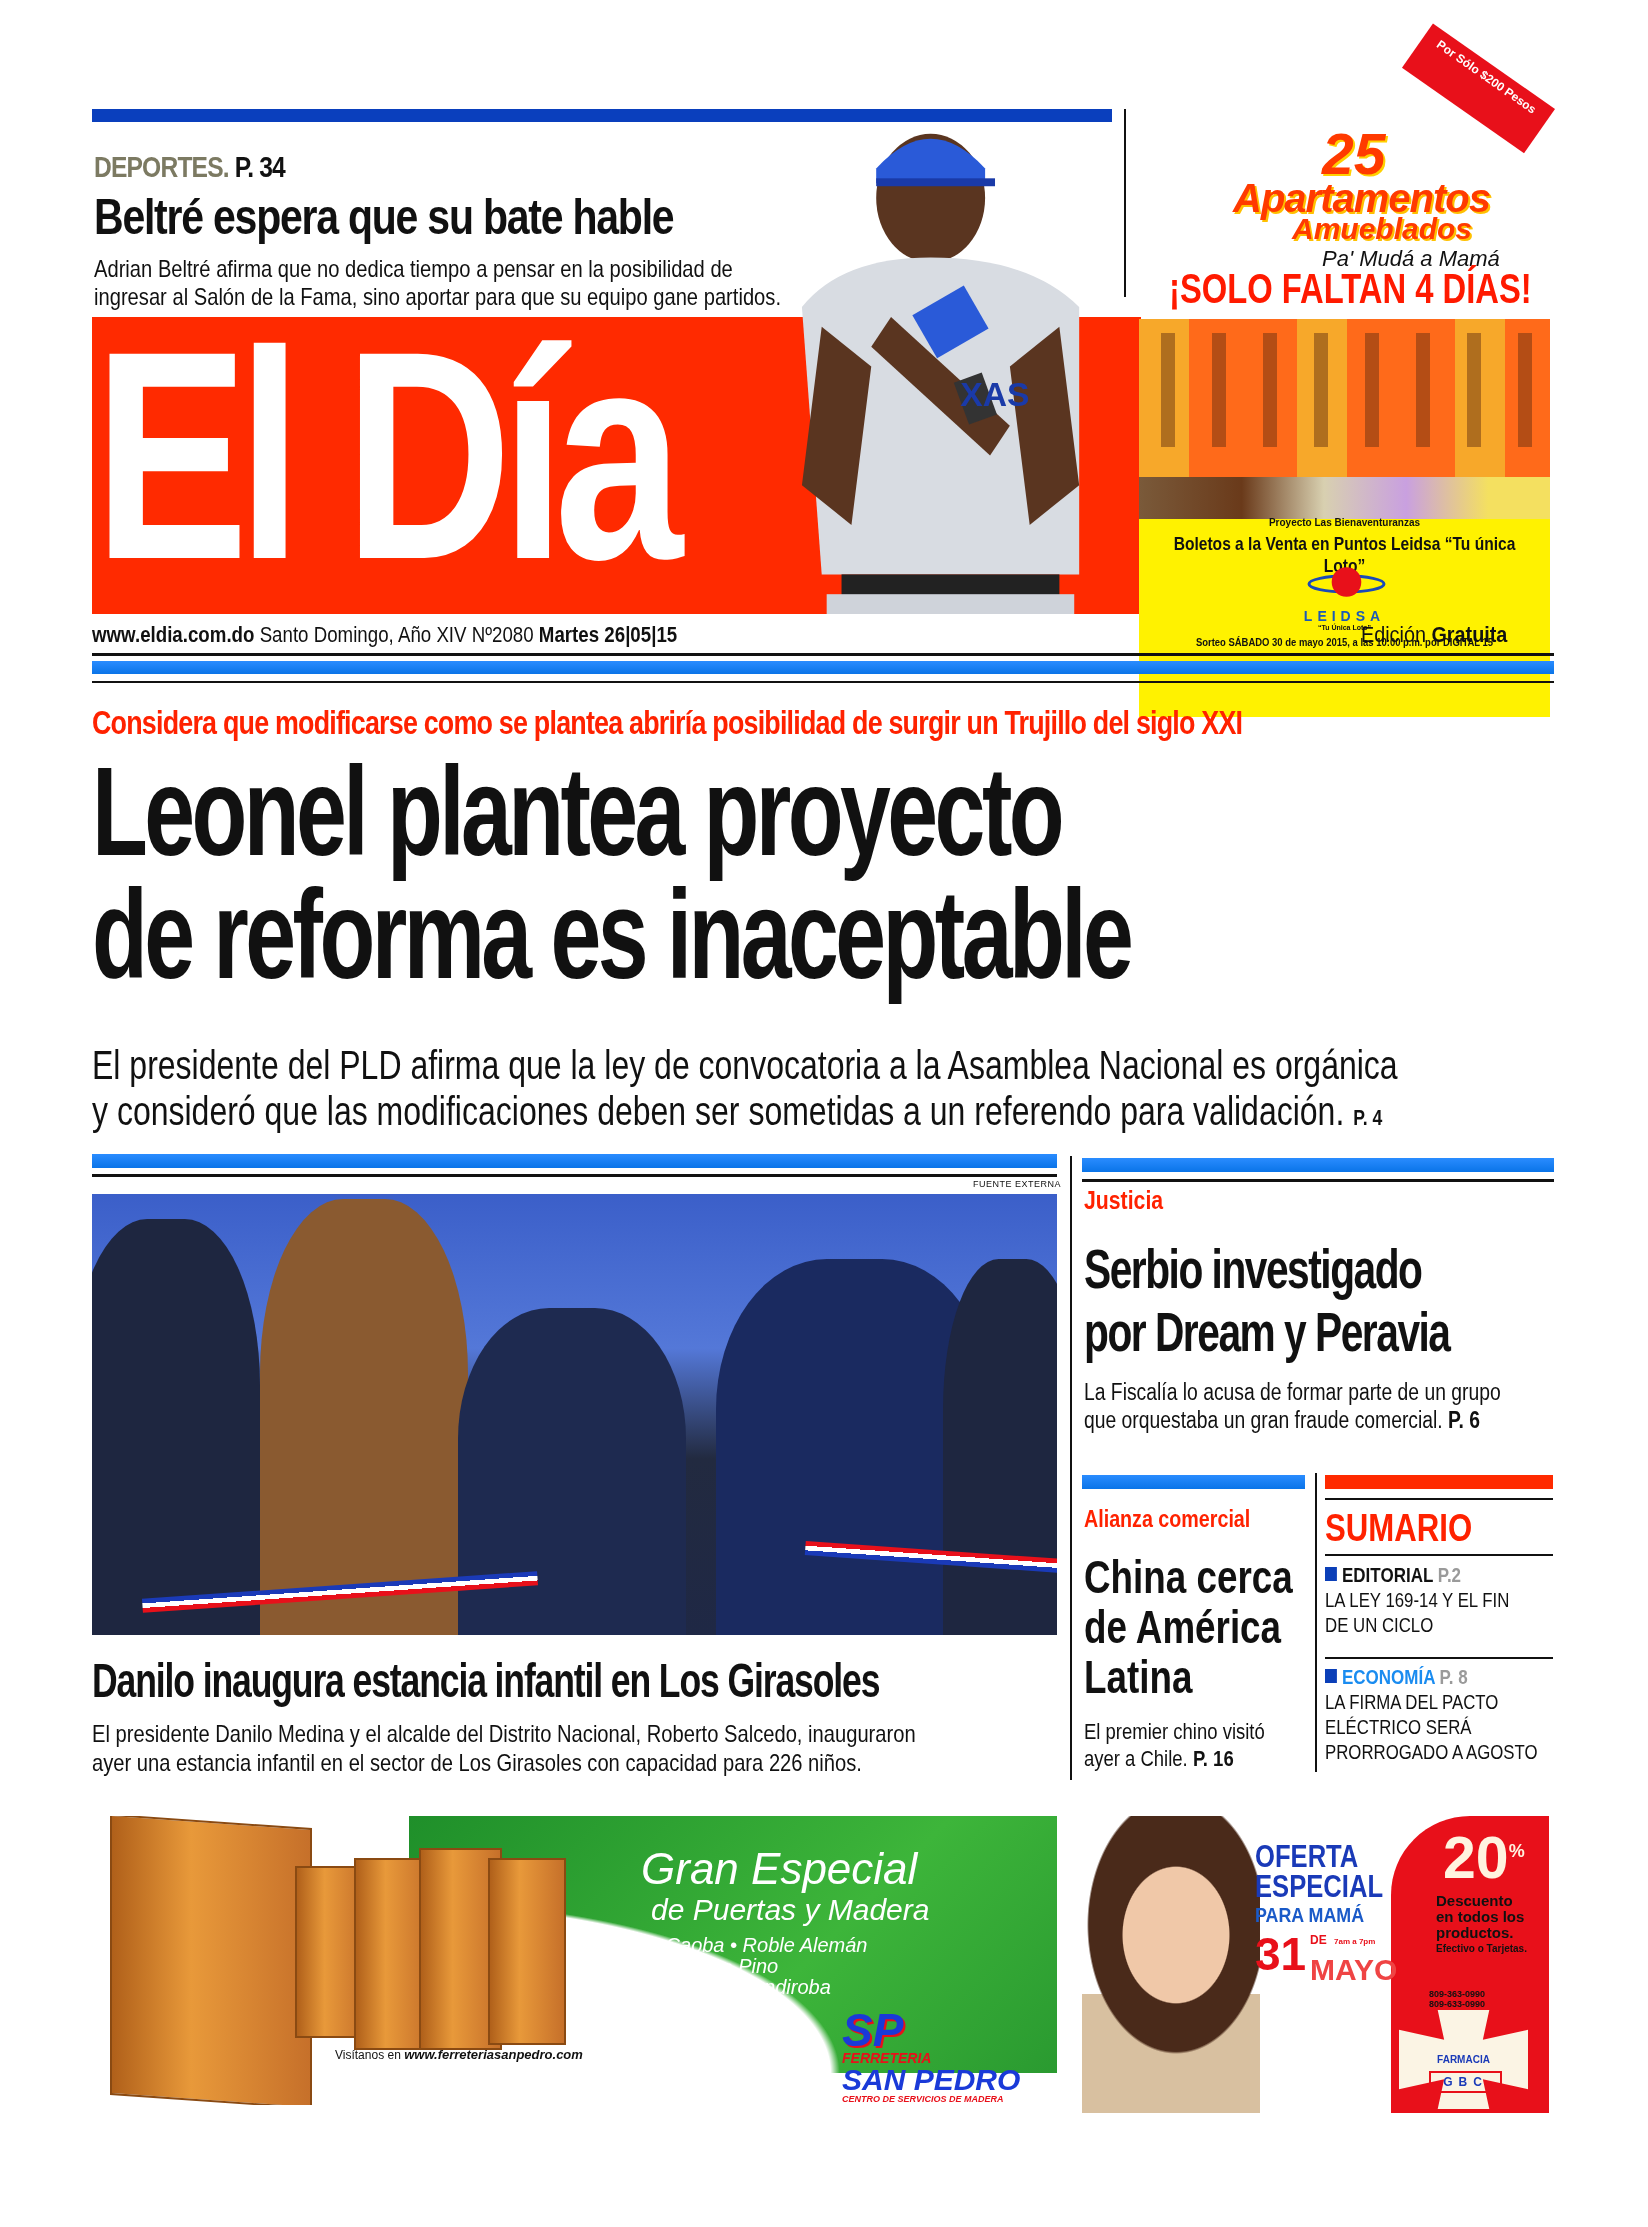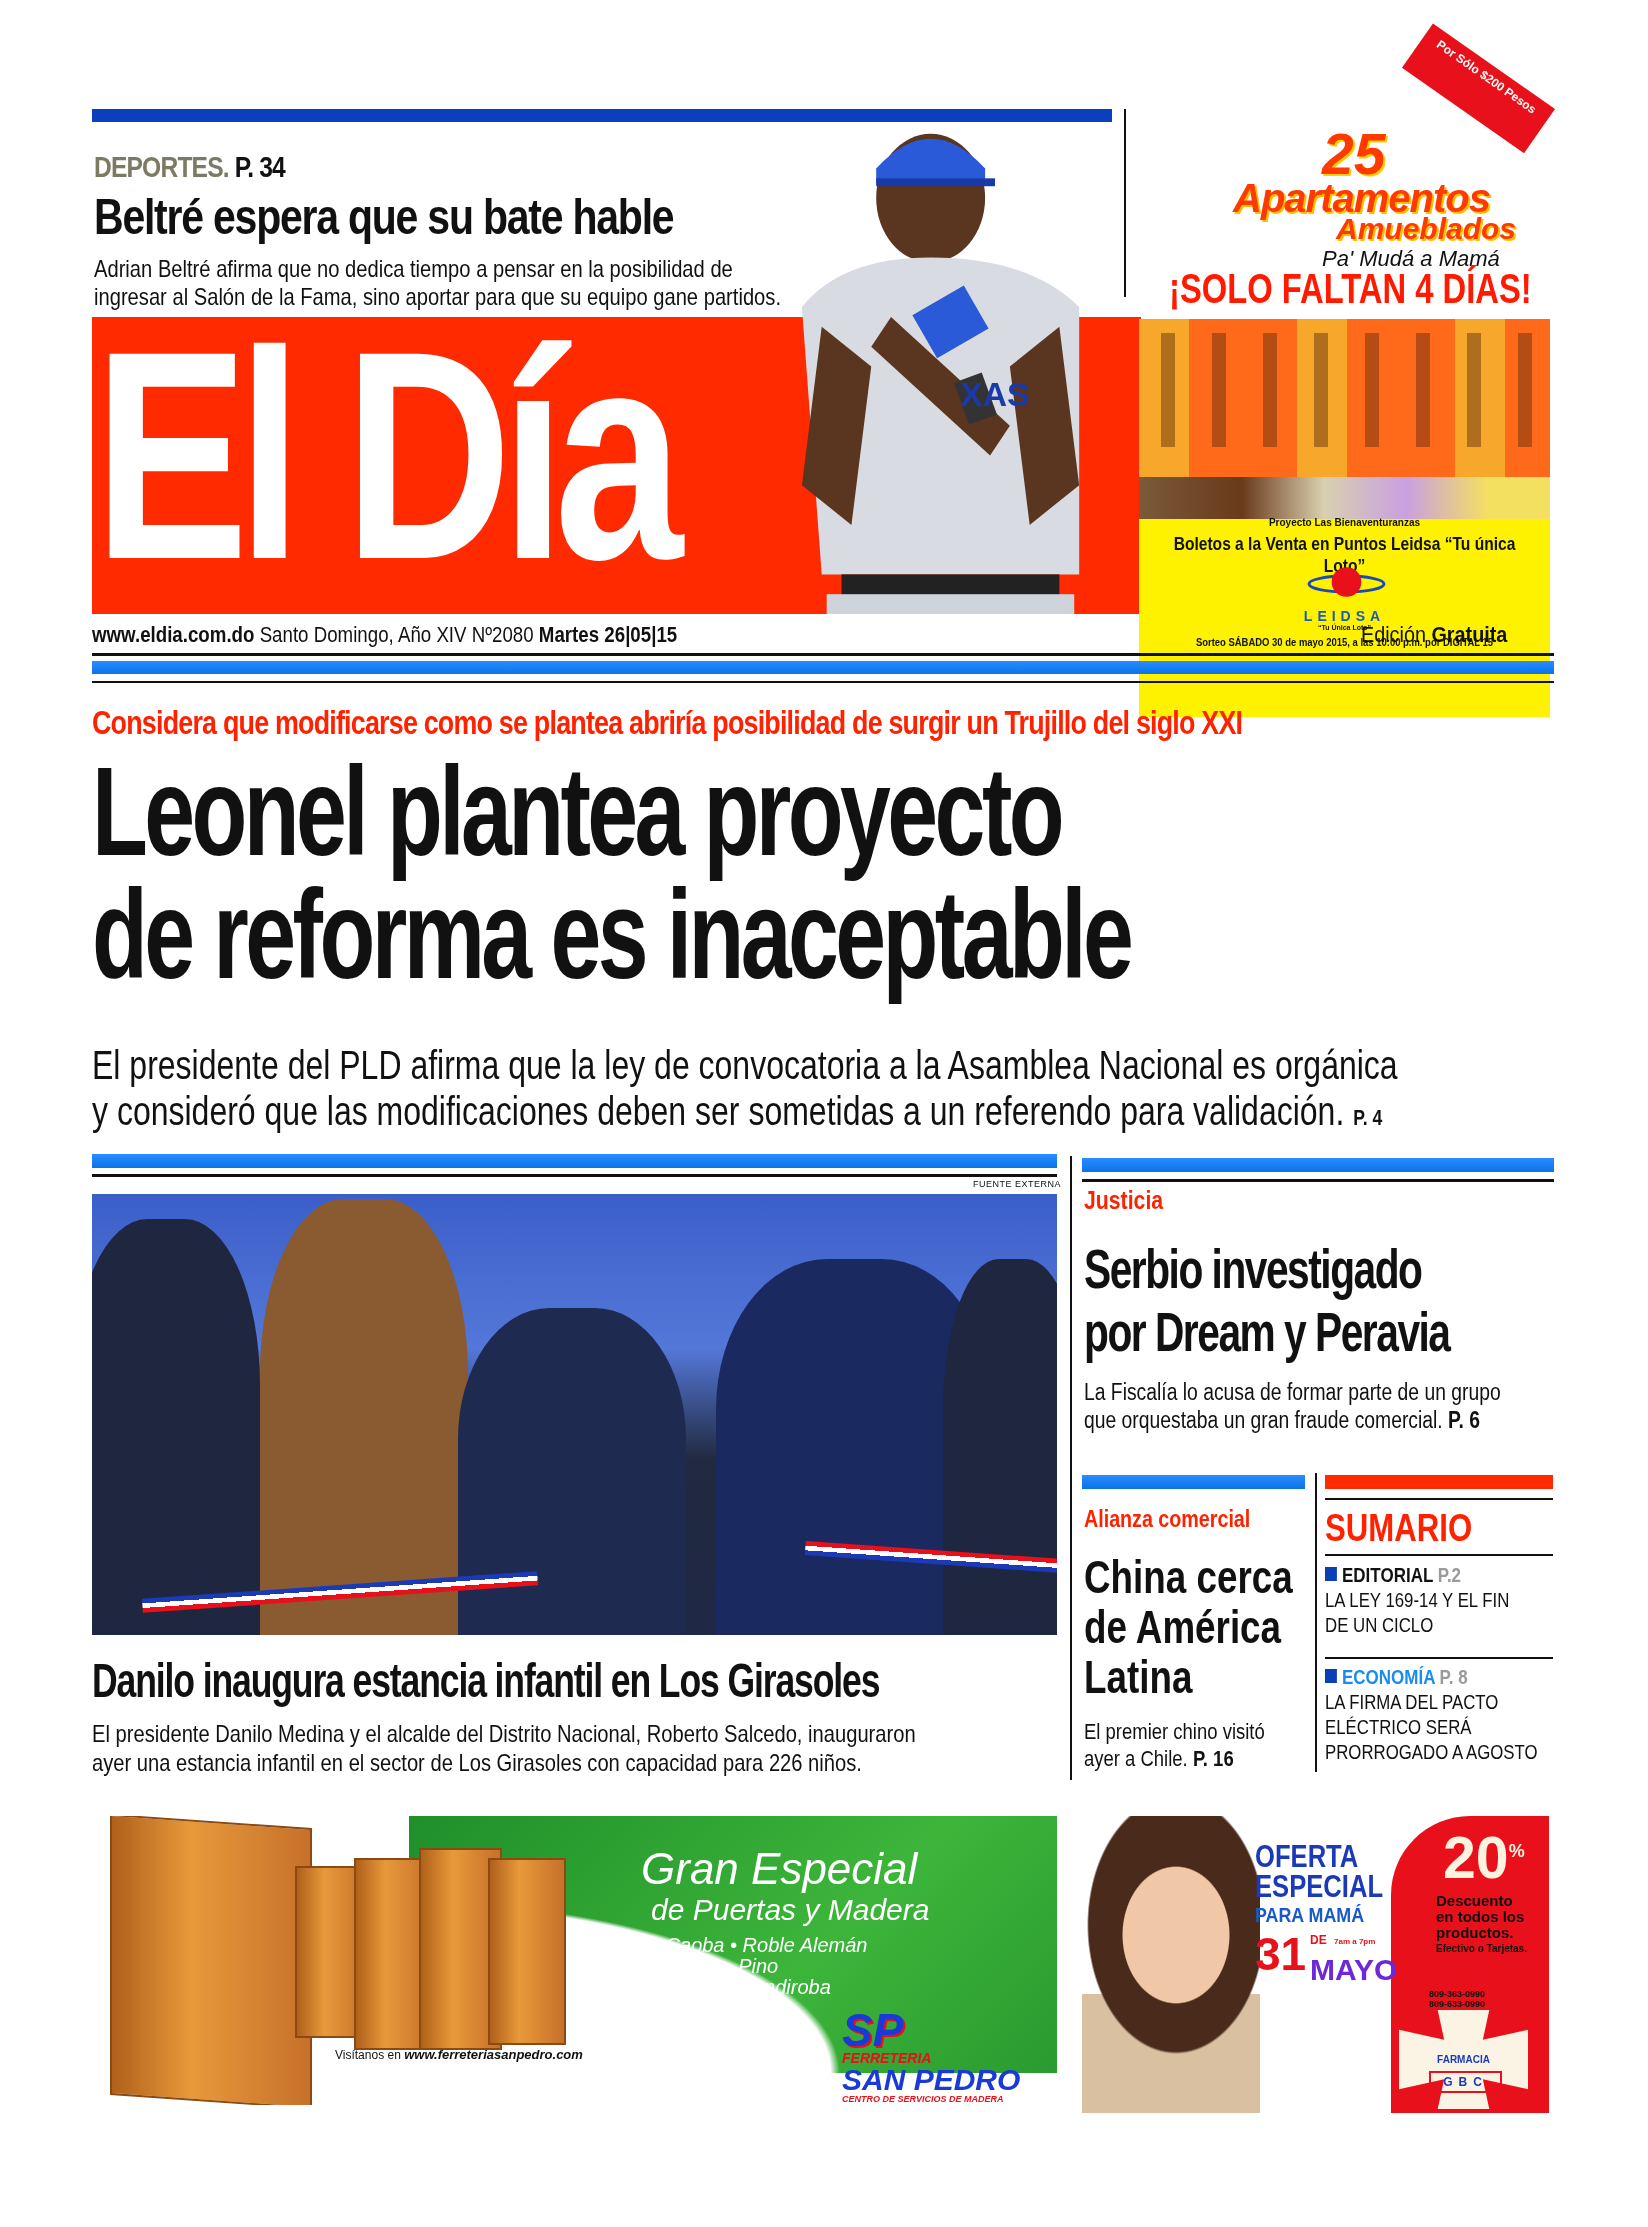--- a/index.html
+++ b/index.html
@@ -19,21 +19,21 @@
   #sports-deck{left:94px;top:255px;font-size:24px;line-height:28px;width:851px;transform:scaleX(.84);transform-origin:left;white-space:nowrap;}
   #logo-band{left:92px;top:317px;width:1049px;height:297px;background:#ff2a00;}
   #logo-text{left:94px;top:297px;font-size:297px;font-weight:bold;color:#fff;letter-spacing:-14px;line-height:317px;transform:scaleX(.78);transform-origin:left;white-space:nowrap;}
   #player{left:782px;top:109px;width:327px;height:505px;}
 
   
   #ad-apts{left:1134px;top:109px;width:421px;height:505px;}
   #ad-apts .ribbon{position:absolute;right:0;top:0;width:149px;height:48px;background:#e8101a;color:#fff;font-size:12px;font-weight:bold;transform:rotate(35deg);transform-origin:right top;text-align:center;line-height:14px;padding-top:6px;}
   #ad-apts .n25{position:absolute;left:188px;top:12px;font-size:57px;font-weight:bold;color:#ff3a00;text-shadow:2px 2px 0 #ffd000;font-style:italic;}
   #ad-apts .l1{position:absolute;left:99px;top:67px;font-size:40px;font-weight:bold;font-style:italic;color:#ff3a00;text-shadow:2px 2px 0 #ffc000;letter-spacing:-1px;}
-  #ad-apts .l2{position:absolute;left:158px;top:103px;font-size:30px;font-weight:bold;font-style:italic;color:#ff3a00;text-shadow:2px 2px 0 #ffc000;margin-left:44px;}
+  #ad-apts .l2{position:absolute;left:158px;top:103px;font-size:30px;font-weight:bold;font-style:italic;color:#ff3a00;text-shadow:2px 2px 0 #ffc000;}
   #ad-apts .l3{position:absolute;left:188px;top:137px;font-size:22px;font-style:italic;color:#111;}
   #ad-apts .l4{position:absolute;left:35px;top:156px;font-size:42px;font-weight:bold;color:#ff1a00;transform:scaleX(.78);transform-origin:left;white-space:nowrap;}
   #ad-apts .bldg{position:absolute;left:5px;top:210px;width:411px;height:158px;background:repeating-linear-gradient(90deg,#f7a82a 0 50px,#ff6a1a 50px 158px);}
   #ad-apts .bldg::after{content:"";position:absolute;inset:14px 10px 30px 10px;background:repeating-linear-gradient(90deg,transparent 0 12px,#5a2a10 12px 26px,transparent 26px 51px),repeating-linear-gradient(0deg,transparent 0 18px,rgba(0,0,0,0) 18px 40px);opacity:.45;}
   #ad-apts .rooms{position:absolute;left:5px;top:368px;width:411px;height:42px;background:linear-gradient(90deg,#7a5a3a,#6a3a1a 25%,#d8d0b0 45%,#c9a0e0 65%,#f4e060 85%);}
   #ad-apts .yellow{position:absolute;left:5px;top:410px;width:411px;height:198px;background:#fff200;}
   #ad-apts .proj{position:absolute;left:0;width:421px;top:408px;text-align:center;font-size:10px;font-weight:bold;}
   #ad-apts .boletos{position:absolute;left:0;width:421px;top:424px;text-align:center;font-size:19px;font-weight:bold;transform:scaleX(.82);}
   #ad-apts .leidsa{position:absolute;left:173px;top:455px;width:79px;height:40px;}
   #ad-apts .leidsa-name{position:absolute;left:0;width:421px;top:499px;text-align:center;font-size:14px;font-weight:bold;color:#1a5ab8;letter-spacing:5px;}
@@ -103,21 +103,21 @@
   #ad-doors .sp .ferr{font-size:14px;font-weight:bold;font-style:italic;color:#e8101a;}
   #ad-doors .sp .name{font-size:30px;font-weight:bold;font-style:italic;color:#1a3ad8;line-height:28px;}
   #ad-doors .sp .cs{font-size:9px;font-weight:bold;font-style:italic;color:#e8101a;}
 
   #ad-gbc{left:1082px;top:1816px;width:470px;height:297px;overflow:hidden;background:#fff;}
   #ad-gbc .face{position:absolute;left:0;top:0;width:178px;height:297px;background:radial-gradient(ellipse 54px 69px at 94px 119px,#f0c8a8 98%,transparent 100%),radial-gradient(ellipse 89px 129px at 94px 109px,#4a2a1a 98%,transparent 100%),linear-gradient(#fff 60%,#d8c0a0 60%);}
   #ad-gbc .red{position:absolute;left:309px;top:0;width:158px;height:297px;background:#e8101a;border-radius:79px 0 0 0;}
   #ad-gbc .of{position:absolute;left:173px;top:25px;font-size:32px;font-weight:bold;color:#1a3ab8;line-height:30px;transform:scaleX(.8);transform-origin:left;white-space:nowrap;}
   #ad-gbc .pm{position:absolute;left:173px;top:87px;font-size:21px;font-weight:bold;color:#1a5ac8;transform:scaleX(.85);transform-origin:left;white-space:nowrap;}
   #ad-gbc .d31{position:absolute;left:173px;top:111px;font-size:46px;font-weight:bold;color:#e8101a;}
-  #ad-gbc .may{position:absolute;left:228px;top:137px;font-size:30px;font-weight:bold;color:#6d28d9;}
+  #ad-gbc .may{position:absolute;left:228px;top:137px;font-size:30px;font-weight:bold;color:#ef4444;}
   #ad-gbc .de{position:absolute;left:228px;top:117px;font-size:12px;font-weight:bold;color:#e8101a;}
   #ad-gbc .hrs{position:absolute;left:252px;top:121px;font-size:8px;font-weight:bold;color:#e8101a;}
   #ad-gbc .pct{position:absolute;left:361px;top:8px;font-size:59px;font-weight:bold;color:#fff3e0;}
   #ad-gbc .pct sup{font-size:18px;}
   #ad-gbc .desc{position:absolute;left:354px;top:77px;font-size:15px;font-weight:bold;color:#111;line-height:16px;white-space:nowrap;}
   #ad-gbc .pay{position:absolute;left:354px;top:127px;font-size:10px;font-weight:bold;white-space:nowrap;}
   #ad-gbc .tel{position:absolute;left:347px;top:173px;font-size:9px;font-weight:bold;line-height:10px;}
   #ad-gbc .cross{position:absolute;left:317px;top:194px;width:129px;height:99px;background:#fbf4e4;clip-path:polygon(30% 0,70% 0,65% 30%,100% 20%,100% 80%,65% 70%,70% 100%,30% 100%,35% 70%,0 80%,0 20%,35% 30%);}
   #ad-gbc .farm{position:absolute;left:327px;top:238px;width:109px;text-align:center;font-size:10px;font-weight:bold;color:#1a3ab8;}
   #ad-gbc .gbc{position:absolute;left:347px;top:255px;width:69px;height:18px;border:2px solid #e8101a;color:#1a3ab8;font-size:12px;font-weight:bold;text-align:center;line-height:18px;letter-spacing:6px;}

